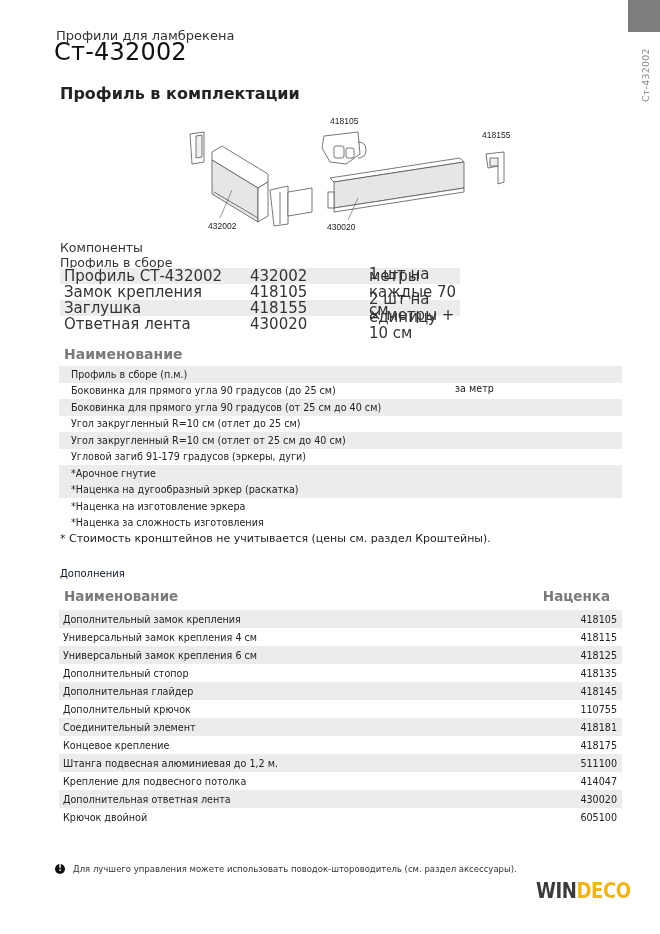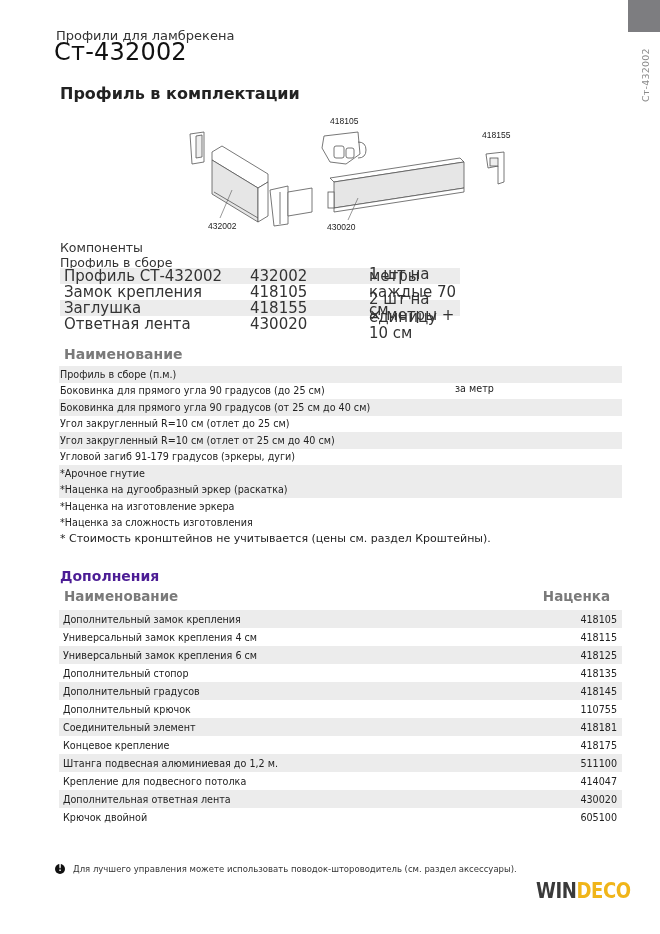--- a/index.html
+++ b/index.html
@@ -25,25 +25,25 @@
   .comp-row { height: 16px; display: flex; align-items: center; font-size: 15px; color: #333; }
   .comp-row.shade { background: #ececec; }
   .comp-row .c1 { width: 190px; padding-left: 4px; }
   .comp-row .c2 { width: 104px; }
   .comp-row .c3 { flex: 1; margin-left: 15px; }
 
   .naim-h { position: absolute; left: 64px; top: 346px; font-size: 14px; font-weight: bold; color: #7a7a7a; }
   .price-table { position: absolute; left: 59px; top: 366px; width: 563px; }
   .price-row { height: 16.5px; display: flex; align-items: center; font-size: 9.6px; color: #222; }
   .price-row.shade { background: #ececec; }
-  .price-row .p1 { width: 396px; padding-left: 1px; white-space: nowrap; }
+  .price-row .p1 { width: 396px; padding-left: 12px; white-space: nowrap; }
   .price-row .p2 { flex: 1; margin-top: 28px; }
   .price-note { position: absolute; left: 60px; top: 532px; font-size: 11px; color: #222; }
 
-  .dop-h { position: absolute; left: 60px; top: 568px; font-size: 14px; font-weight: bold; color: #4c1d95; }
+  .dop-h { position: absolute; left: 60px; top: 568px; font-size: 10px; font-weight: normal; color: #0f172a; }
   .dop-col-h { position: absolute; left: 64px; top: 588px; width: 546px; display: flex; justify-content: space-between; font-size: 13.5px; font-weight: bold; color: #7a7a7a; }
   .dop-table { position: absolute; left: 59px; top: 610px; width: 563px; }
   .dop-row { height: 18px; display: flex; align-items: center; justify-content: space-between; font-size: 9.6px; color: #222; padding: 0 5px 0 4px; gap: 24px; }
   .dop-row.shade { background: #ececec; }
 
   .footnote { position: absolute; left: 55px; top: 864px; display: flex; align-items: center; font-size: 8.5px; color: #333; }
   .footnote .ico { width: 10px; height: 10px; border-radius: 50%; background: #111; color: #fff; font-size: 8px; font-weight: bold; display: flex; align-items: center; justify-content: center; margin-right: 8px; line-height: 1; }
 
   .logo { position: absolute; left: 536px; top: 878px; font-family: "DejaVu Sans", sans-serif; font-size: 22px; font-weight: bold; letter-spacing: -0.5px; transform: scaleX(0.82); transform-origin: left center; }
   .logo .win { color: #3a3a3a; }
@@ -187,21 +187,21 @@
     </div>
   <div class="dop-row shade">
       <span>Универсальный замок крепления 6 см</span>
       <span>418125</span>
     </div>
   <div class="dop-row">
       <span>Дополнительный стопор</span>
       <span>418135</span>
     </div>
   <div class="dop-row shade">
-      <span>Дополнительный градусов</span>
+      <span>Дополнительная глайдер</span>
       <span>418145</span>
     </div>
   <div class="dop-row">
       <span>Дополнительный крючок</span>
       <span>110755</span>
     </div>
   <div class="dop-row shade">
       <span>Соединительный элемент</span>
       <span>418181</span>
     </div>

